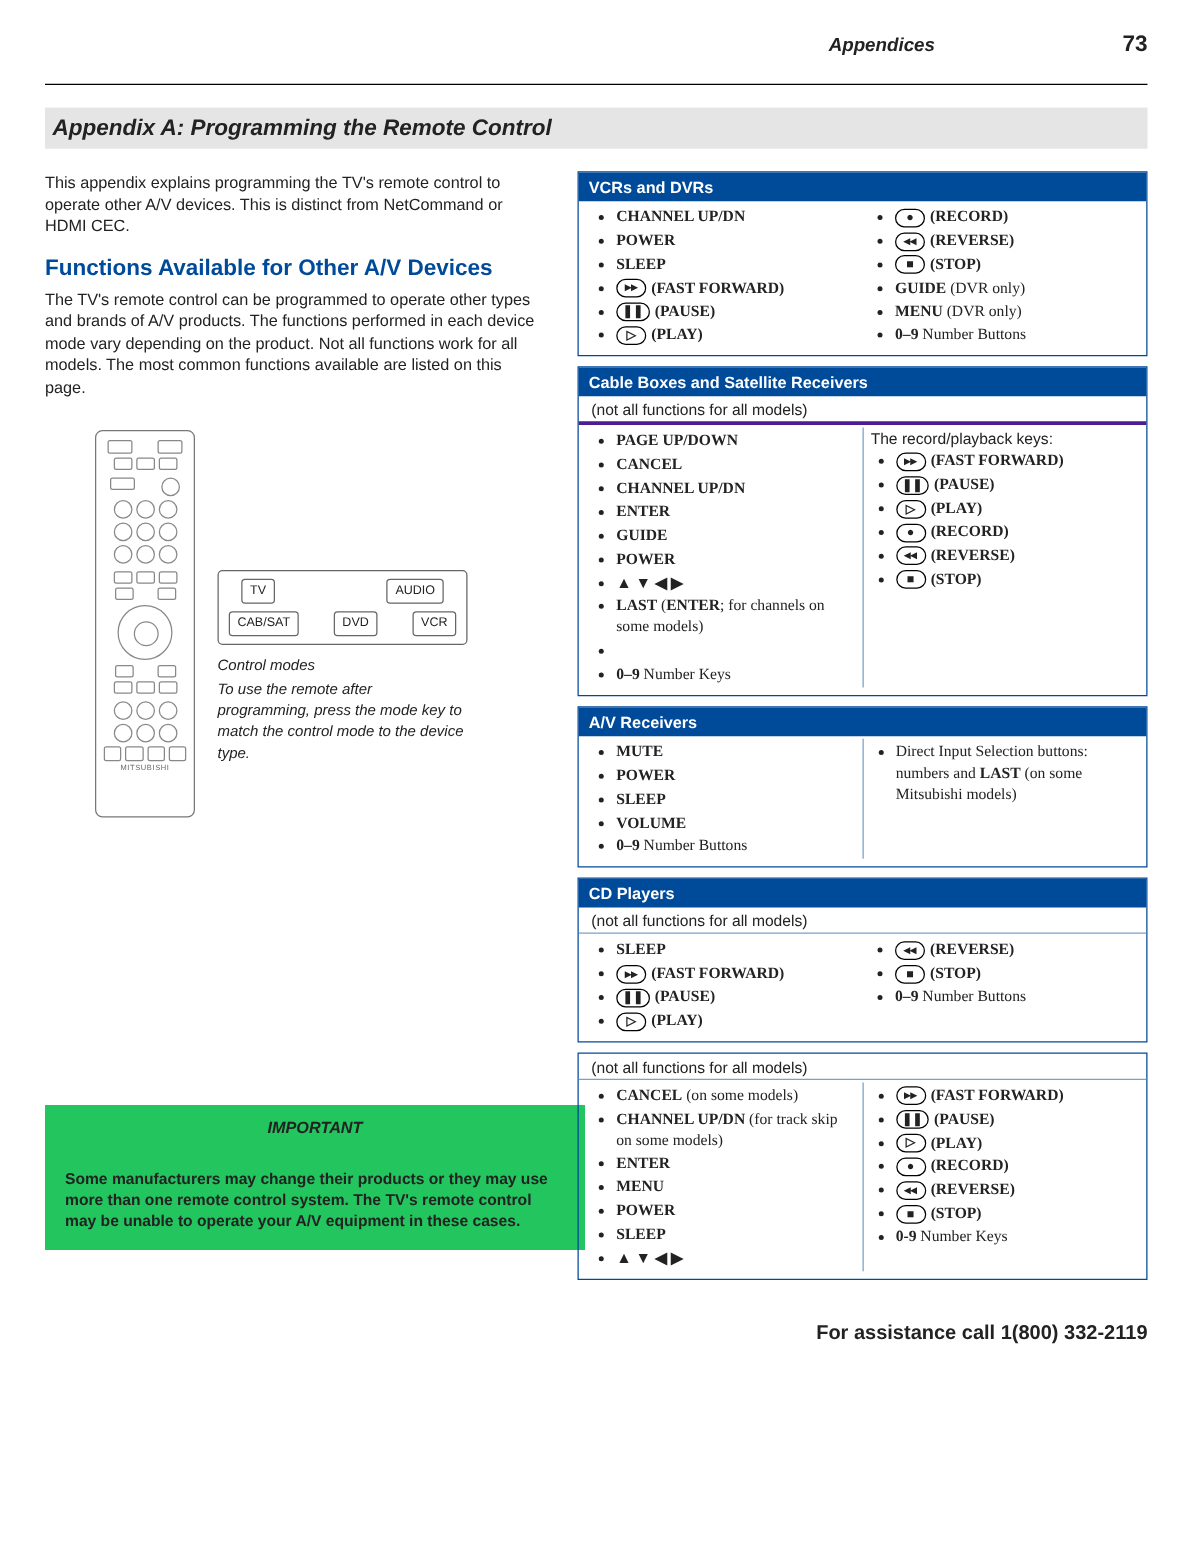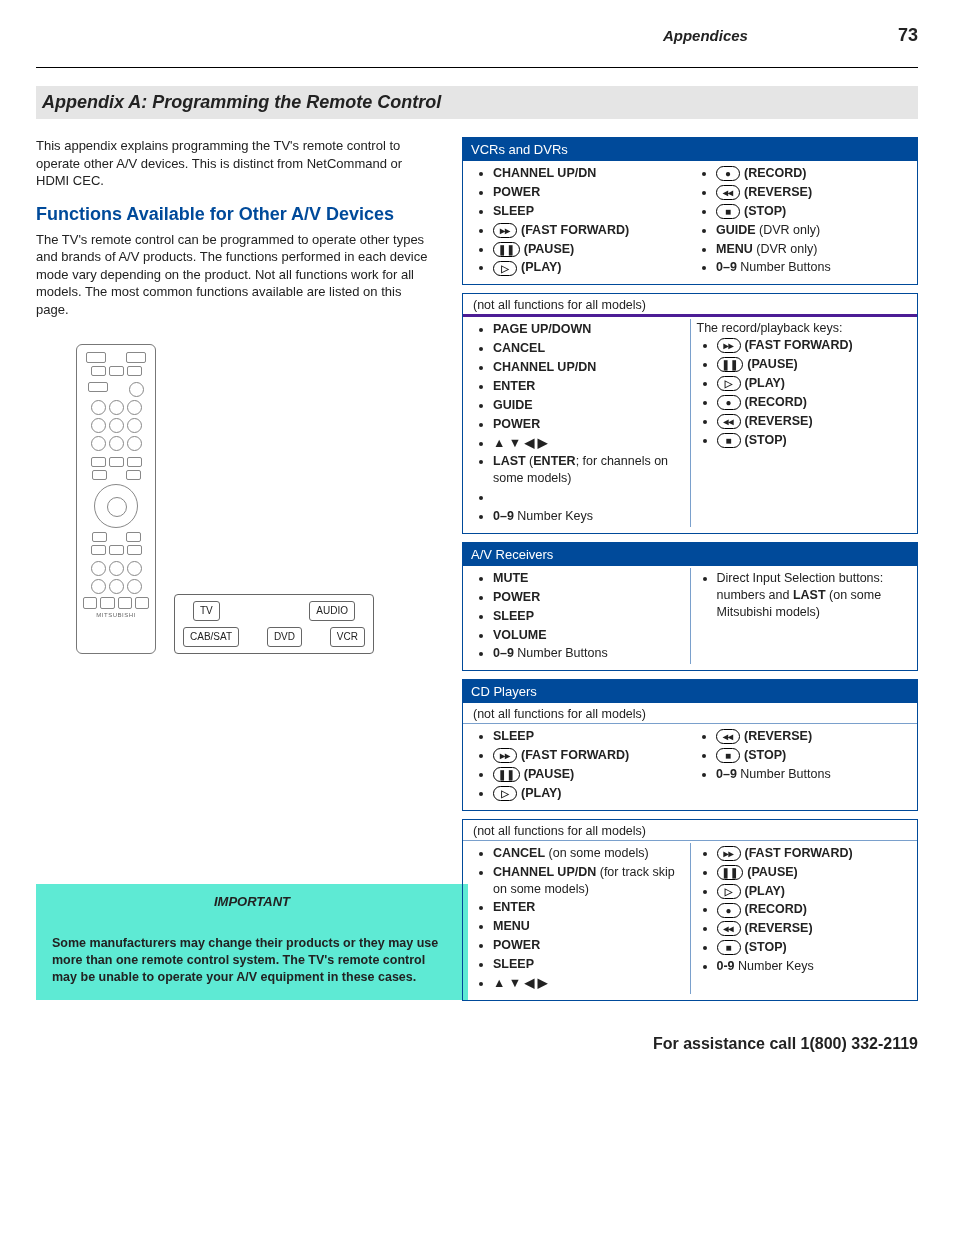--- a/index.html
+++ b/index.html
@@ -53,21 +53,21 @@
     color: #004a9a;
     font-weight: bold;
     font-size: 18px;
     margin: 10px 0 6px 0;
   }
   
   .remote-area {
     margin-top: 26px;
     display: flex;
     gap: 18px;
-    align-items: flex-end;
+    align-items: center;
   }
   .remote {
     width: 80px;
     height: 310px;
     border: 1.5px solid #777;
     border-radius: 6px;
     margin-left: 40px;
     background: #fff;
     position: relative;
     box-sizing: border-box;
@@ -93,60 +93,61 @@
   }
   .callout-box .cb-row { display:flex; justify-content:space-between; gap:10px; }
   .cb-cell { border:1px solid #666; border-radius:3px; padding:1px 6px; font-size:10px; }
   .callout-lead {
     font-style: italic;
     margin-top: 8px;
     font-size: 12px;
     line-height: 1.4;
   }
   .important-box {
-    background: #5eead4;
+    background: #22c55e;
     padding: 10px 16px 14px 16px;
     margin-top: 230px;
     width: 400px;
   }
   .important-box .imp-h {
     text-align: center;
     font-style: italic;
     font-weight: bold;
     margin-bottom: 6px;
   }
   .important-box .imp-body { font-weight: bold; line-height:1.35; font-size:12.5px;margin-top:26px;}
   
   .tbl {
     border: 1.5px solid #004a9a;
     margin-bottom: 8px;
     font-size: 12.5px;
   }
   .tbl-h {
     background: #004a9a;
     color: #fff;
-    font-weight: normal;
+    font-weight: bold;
     padding: 4px 8px;
     font-size: 13px;
   }
   .tbl-sub {
     padding: 4px 10px 2px 10px;
   }
   .tbl-body {
     display: flex;
     padding: 2px 4px 6px 4px;
   }
   .tbl-col {
     width: 50%;
     padding: 0 6px;
   }
   .tbl-col.sep { border-left: 1px solid #7aa0cc; }
   ul.fl {
     margin: 0;
     padding-left: 20px;
+    font-family: Liberation Serif, serif;
   }
   ul.fl li {
     margin: 2px 0;
     line-height: 1.35;
   }
   .b { font-weight: bold; }
   .icon {
     display: inline-block;
     border: 1.2px solid #000;
     border-radius: 9px;
@@ -259,20 +260,24 @@
           <div class="cb-row" style="justify-content:space-between; padding:0 10px;">
             <span class="cb-cell">TV</span>
             <span class="cb-cell">AUDIO</span>
           </div>
           <div class="cb-row" style="margin-top:6px;">
             <span class="cb-cell">CAB/SAT</span>
             <span class="cb-cell">DVD</span>
             <span class="cb-cell">VCR</span>
           </div>
         </div>
+        <div class="callout-lead">
+          <div style="margin-bottom:2px;">Control modes</div>
+          <div>To use the remote after programming, press the mode key to match the control mode to the device type.</div>
+        </div>
       </div>
     </div>
 
     <div class="important-box">
       <div class="imp-h">IMPORTANT</div>
       <div class="imp-body">Some manufacturers may change their products or they may use more than one remote control system.  The TV's remote control may be unable to operate your A/V equipment in these cases.</div>
     </div>
   </div>
 
   <div class="right">
@@ -297,20 +302,21 @@
               <li><span class="icon">■</span><span class="b">(STOP)</span></li>
               <li><span class="b">GUIDE</span><span> (DVR only)</span></li>
               <li><span class="b">MENU</span><span> (DVR only)</span></li>
               <li><span class="b">0–9</span><span> Number Buttons</span></li>
             </ul>
           </div>
       </div>
     </div>
 
     <div class="tbl">
+      <div class="tbl-h">Cable Boxes and Satellite Receivers</div>
       <div class="tbl-sub">(not all functions for all models)</div>
       <div class="tbl-body" style="border-top:3px solid #4c1d95;">
         <div class="tbl-col">
           <ul class="fl">
             <li><span class="b">PAGE UP/DOWN</span></li>
             <li><span class="b">CANCEL</span></li>
             <li><span class="b">CHANNEL UP/DN</span></li>
             <li><span class="b">ENTER</span></li>
             <li><span class="b">GUIDE</span></li>
             <li><span class="b">POWER</span></li>

